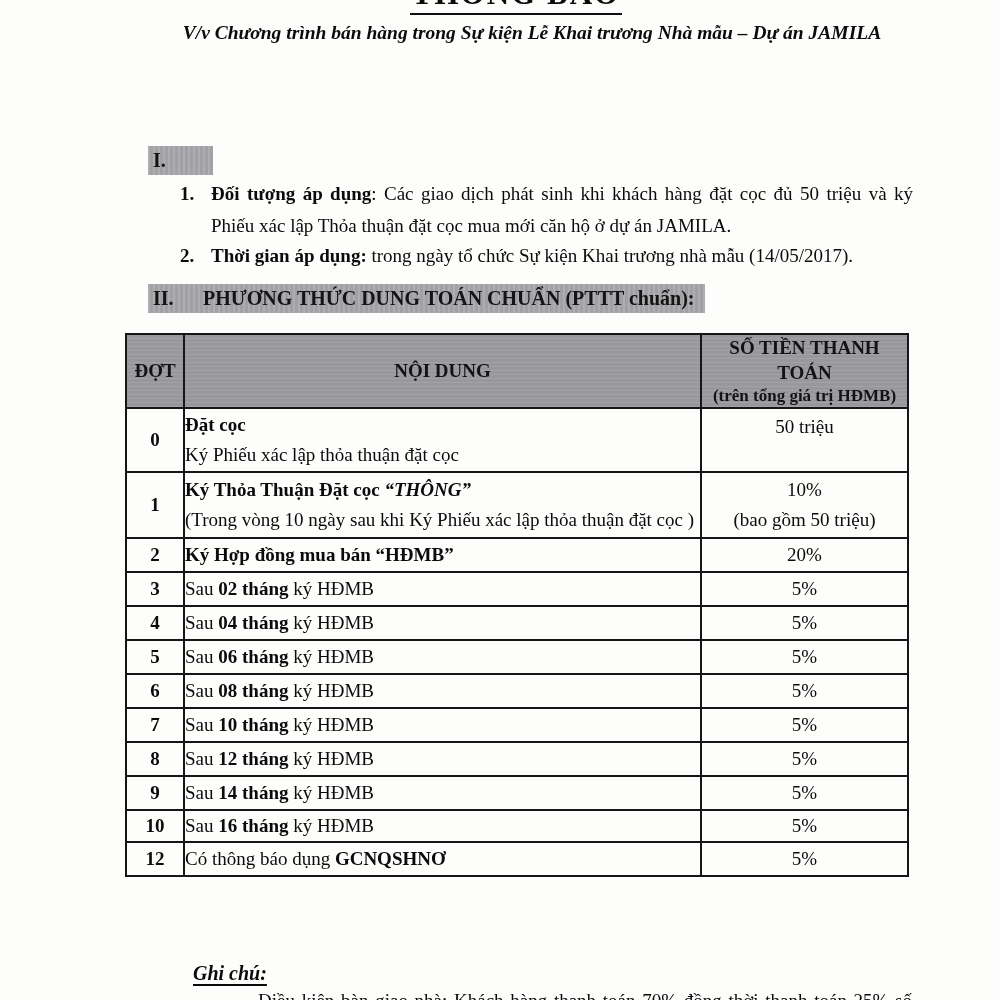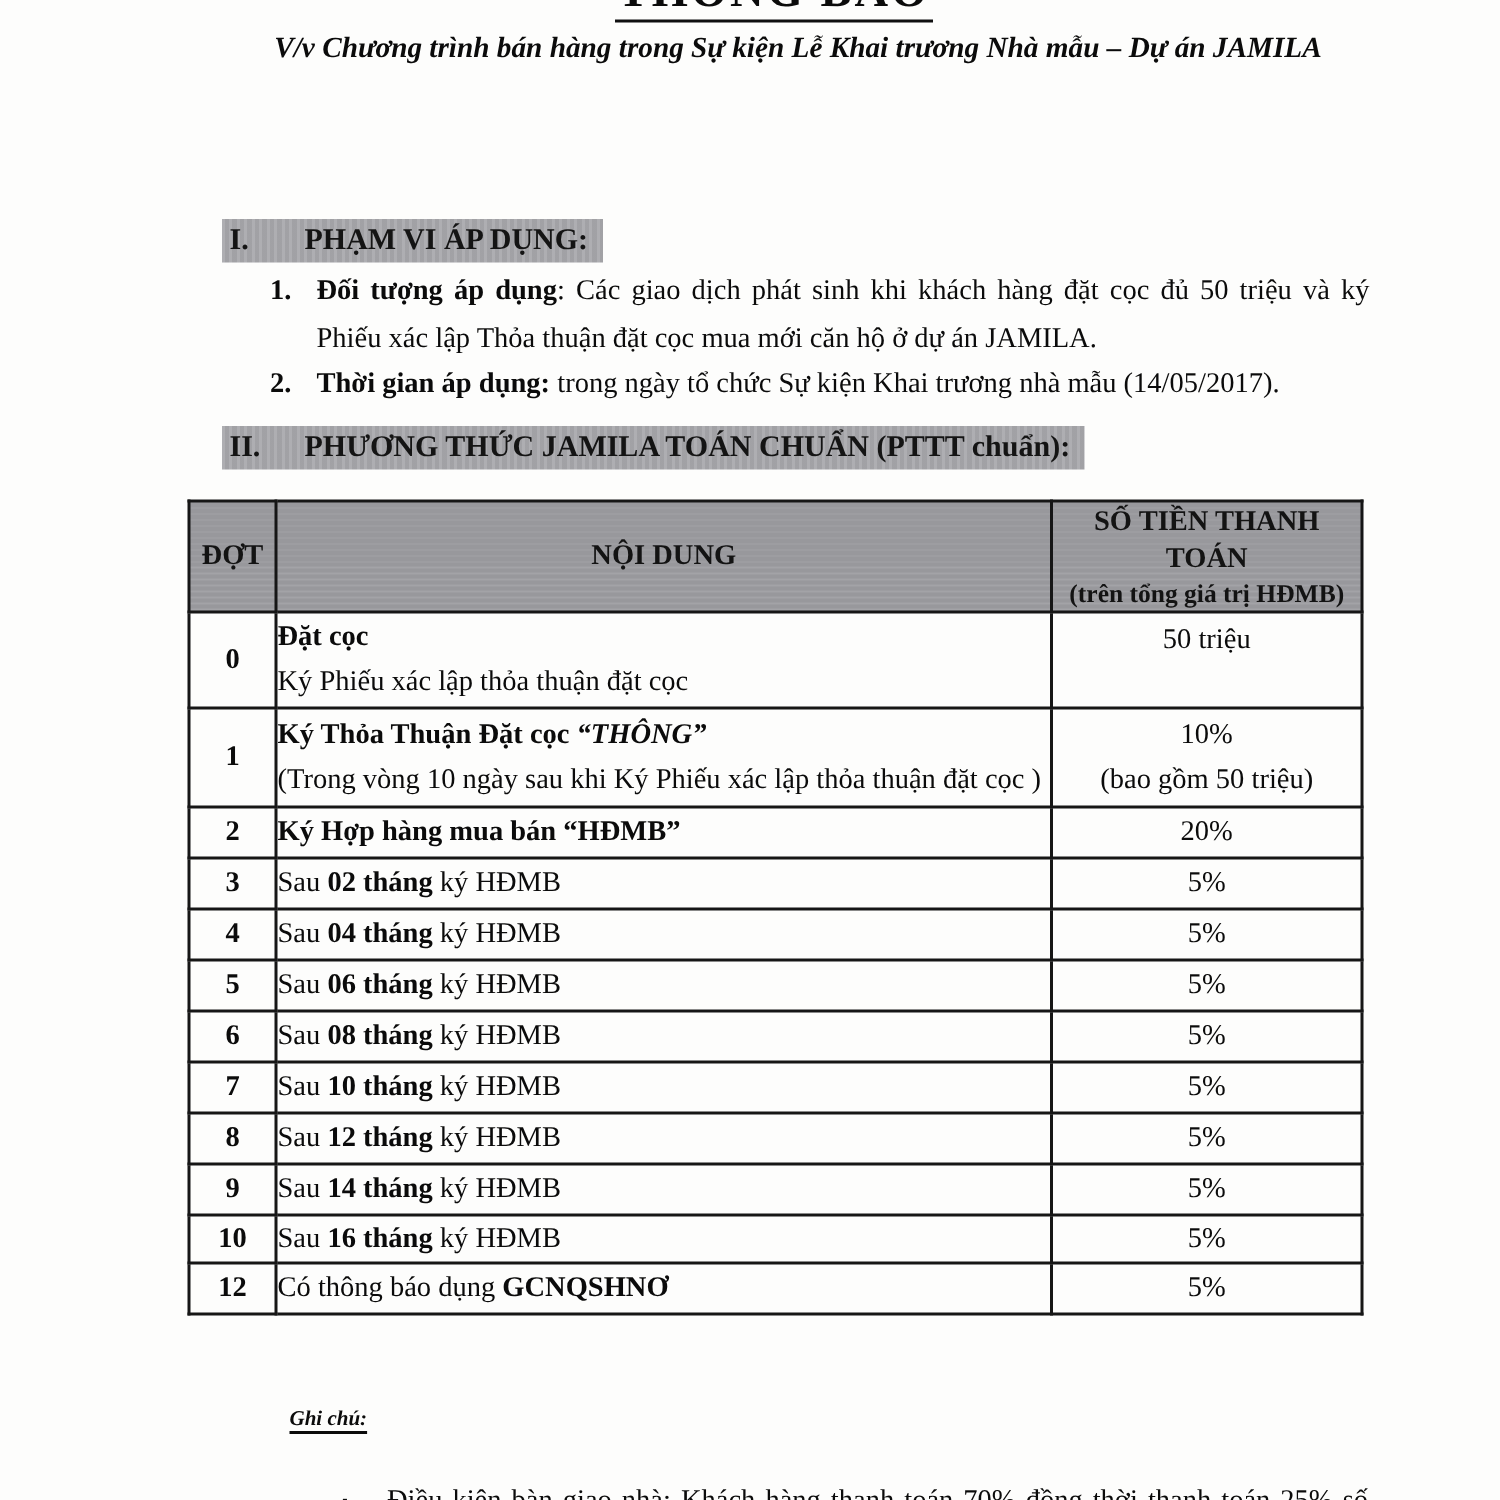--- a/index.html
+++ b/index.html
@@ -67,22 +67,22 @@
   th.h-amount .l2 { font-size:17px; line-height:22px; }
   td.stage  { text-align:center; font-weight:bold; vertical-align:middle; }
   td.content{ padding:1px 8px 1px 12px; vertical-align:middle; }
   td.content .cline { line-height:30px; }
   td.amount { text-align:center; vertical-align:middle; }
   td.amount div { line-height:30px; }
   td.amount.top { vertical-align:top; padding-top:3px; }
 
   
   .notes-heading {
-    position:absolute; left:193px; top:939px;
-    font-size:14px; font-weight:bold; font-style:italic;
+    position:absolute; left:193px; top:962px;
+    font-size:20px; font-weight:bold; font-style:italic;
     text-decoration:underline; text-underline-offset:4px;
     text-decoration-thickness:2px;
   }
   .note-bullet {
     position:absolute; left:228px; top:986px; width:684px;
     display:flex; font-size:19px; line-height:30px;
   }
   .note-bullet .marker { flex:0 0 30px; font-size:11px; line-height:30px; }
   .note-bullet .txt { flex:1; text-align:justify; }
 </style>
@@ -93,36 +93,35 @@
 
   <div class="doc-title">
     <span>THÔNG BÁO</span>
   </div>
 
   <div class="doc-subtitle">V/v Chương trình bán hàng trong Sự kiện Lễ Khai trương Nhà mẫu – Dự án JAMILA</div>
 
 
   <div class="sec-heading" id="sec1">
     <span class="sec-num">I.</span>
-    <span>PHẠM VI ÁP DỤNG:</span>
   </div>
 
   <div class="list-item" id="item1">
     <span class="num">1.</span>
     <span class="txt"><span class="b">Đối tượng áp dụng</span><span>: Các giao dịch phát sinh khi khách hàng đặt cọc đủ 50 triệu và ký Phiếu xác lập Thỏa thuận đặt cọc mua mới căn hộ ở dự án JAMILA.</span></span>
   </div>
 
   <div class="list-item" id="item2">
     <span class="num">2.</span>
     <span class="txt"><span class="b">Thời gian áp dụng:</span><span> trong ngày tổ chức Sự kiện Khai trương nhà mẫu (14/05/2017).</span></span>
   </div>
 
   <div class="sec-heading" id="sec2">
     <span class="sec-num">II.</span>
-    <span>PHƯƠNG THỨC JAMILA TOÁN CHUẨN (PTTT chuẩn):</span>
+    <span>PHƯƠNG THỨC DUNG TOÁN CHUẨN (PTTT chuẩn):</span>
   </div>
 
   <table class="pay">
     <colgroup>
       <col style="width:58px">
       <col style="width:517px">
       <col style="width:207px">
     </colgroup>
     <thead>
       <tr>
@@ -152,21 +151,21 @@
             <div class="cline"><span>(Trong vòng 10 ngày sau khi Ký Phiếu xác lập thỏa thuận đặt cọc )</span></div>
           </td>
           <td class="amount">
             <div>10%</div>
             <div>(bao gồm 50 triệu)</div>
           </td>
         </tr>
         <tr style="height: 34px;">
           <td class="stage">2</td>
           <td class="content">
-            <div class="cline"><span class="b">Ký Hợp hàng mua bán </span><span class="b">“HĐMB”</span></div>
+            <div class="cline"><span class="b">Ký Hợp đồng mua bán </span><span class="b">“HĐMB”</span></div>
           </td>
           <td class="amount">
             <div>20%</div>
           </td>
         </tr>
         <tr style="height: 34px;">
           <td class="stage">3</td>
           <td class="content">
             <div class="cline"><span>Sau </span><span class="b">02 tháng</span><span> ký HĐMB</span></div>
           </td>

